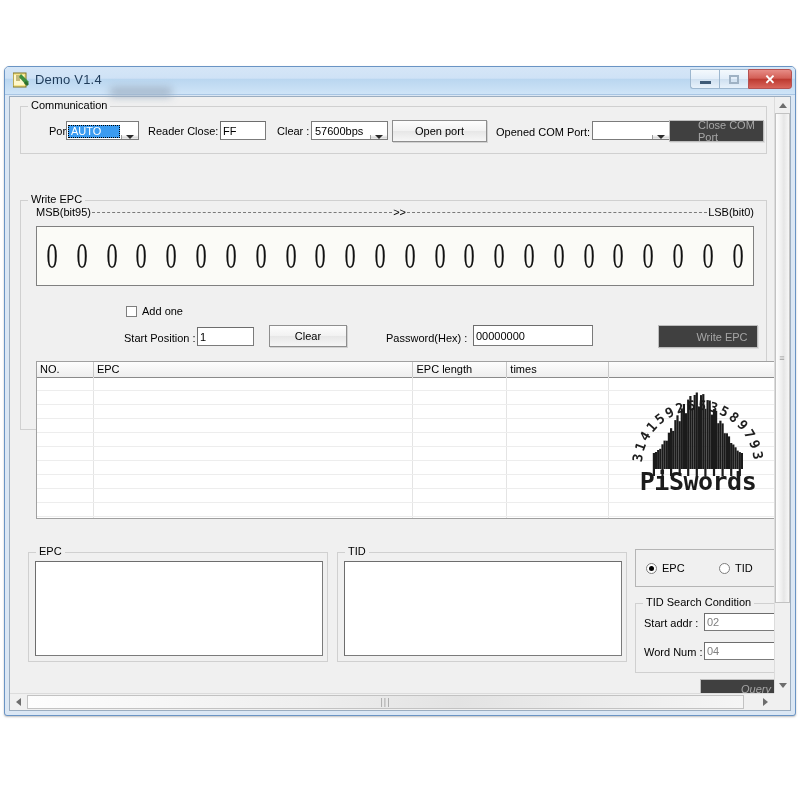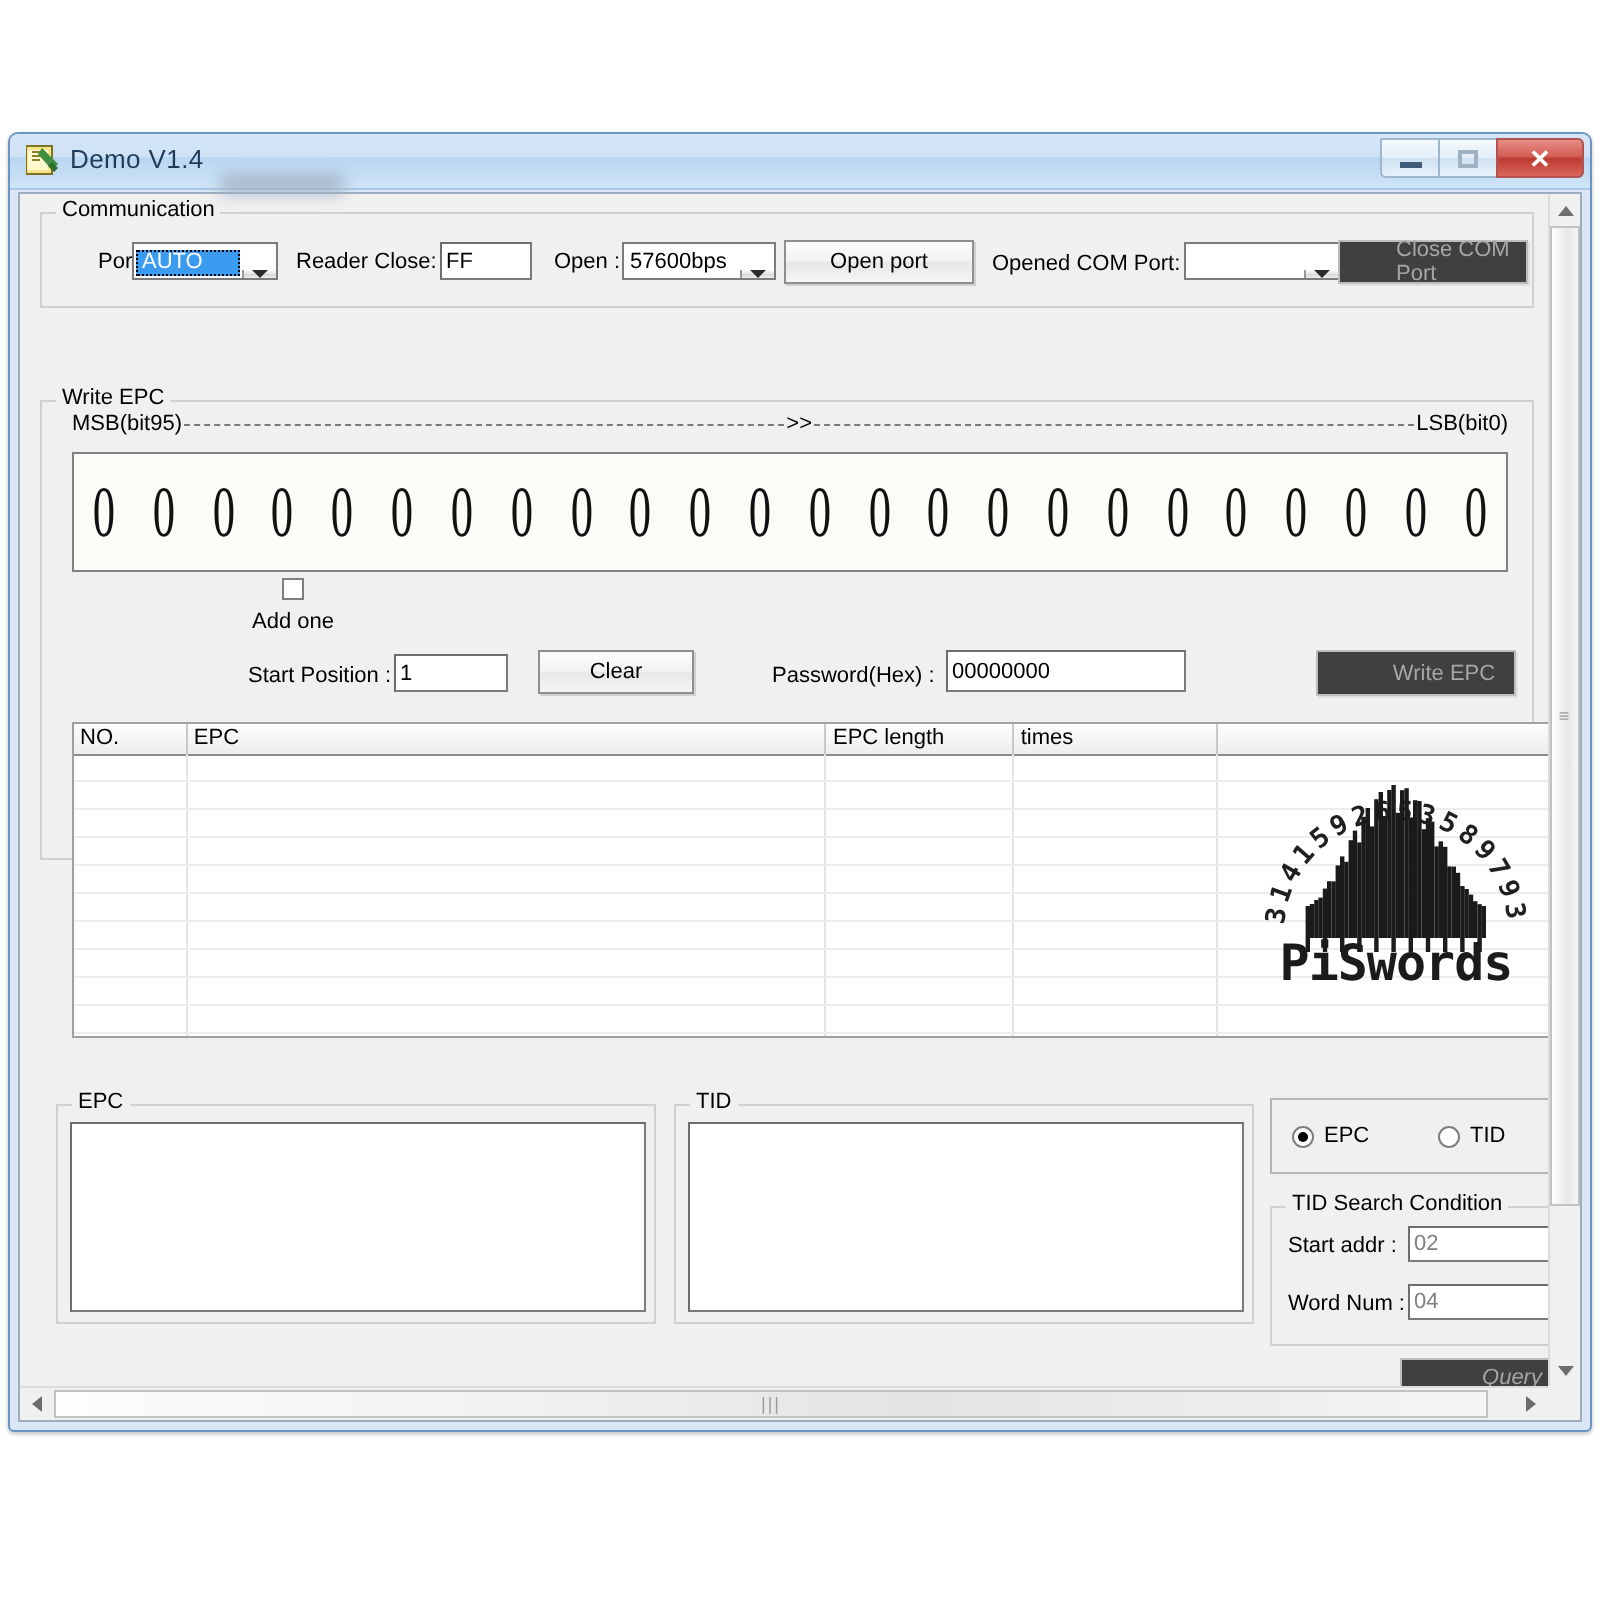--- a/index.html
+++ b/index.html
@@ -209,21 +209,21 @@
         <div class="combo" style="left:45px;top:14px;width:73px;height:19px;">
           <div class="cval sel">AUTO</div>
           <div class="carrow">
               <i class="caret"></i>
             </div>
         </div>
 
         <div class="lbl" style="left:127px;top:18px;">Reader Close:</div>
         <input class="tbox" style="left: 199px; top: 14px; width: 46px; height: 19px;" value="FF">
 
-        <div class="lbl" style="left:256px;top:18px;">Open :</div>
+        <div class="lbl" style="left:256px;top:18px;">Clear :</div>
         <div class="combo" style="left:290px;top:14px;width:77px;height:19px;">
           <div class="cval">57600bps</div>
           <div class="carrow">
               <i class="caret"></i>
             </div>
         </div>
 
         <div class="btn" style="left:371px;top:13px;width:95px;height:22px;">Open port</div>
 
         <div class="lbl" style="left:475px;top:19px;">Opened COM Port:</div>
@@ -271,21 +271,21 @@
               <span>0</span>
               <span>0</span>
               <span>0</span>
               <span>0</span>
               <span>0</span>
               <span>0</span>
             </div>
         </div>
 
 
-        <div class="check" style="left:105px;top:88px;flex-direction:column;">
+        <div class="check" style="left:105px;top:104px;">
           <i class="cbox"></i>
           <span>Add one</span>
         </div>
 
         <div class="lbl" style="left:103px;top:131px;">Start Position :</div>
         <input class="tbox" style="left: 176px; top: 126px; width: 57px; height: 19px;" value="1">
 
         <div class="btn" style="left:248px;top:124px;width:78px;height:22px;">Clear</div>
 
         <div class="lbl" style="left:365px;top:131px;">Password(Hex) :</div>

